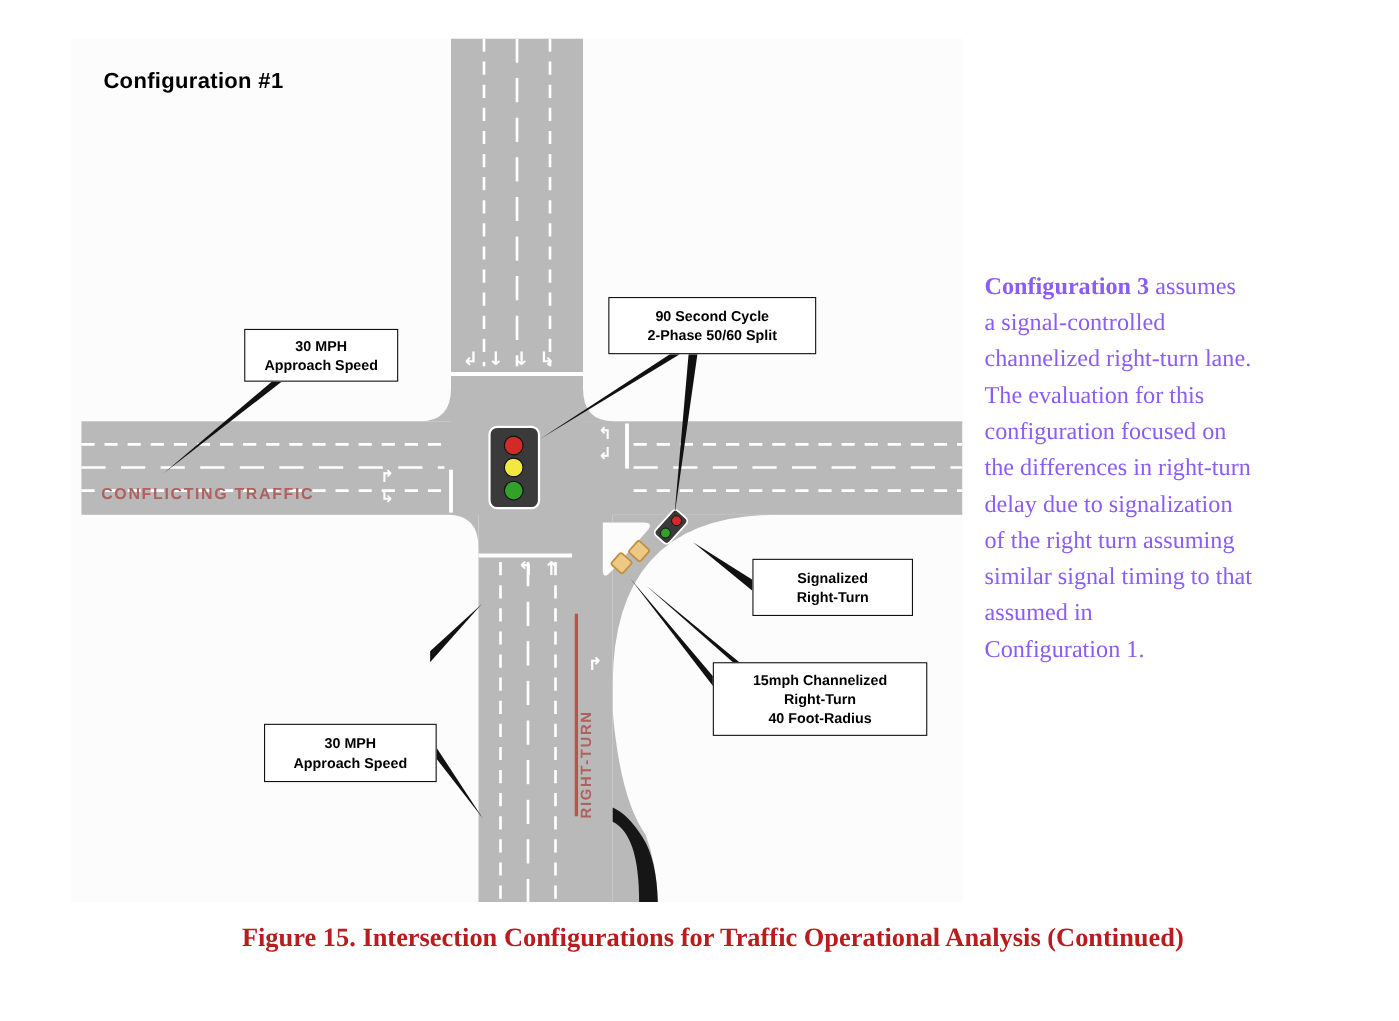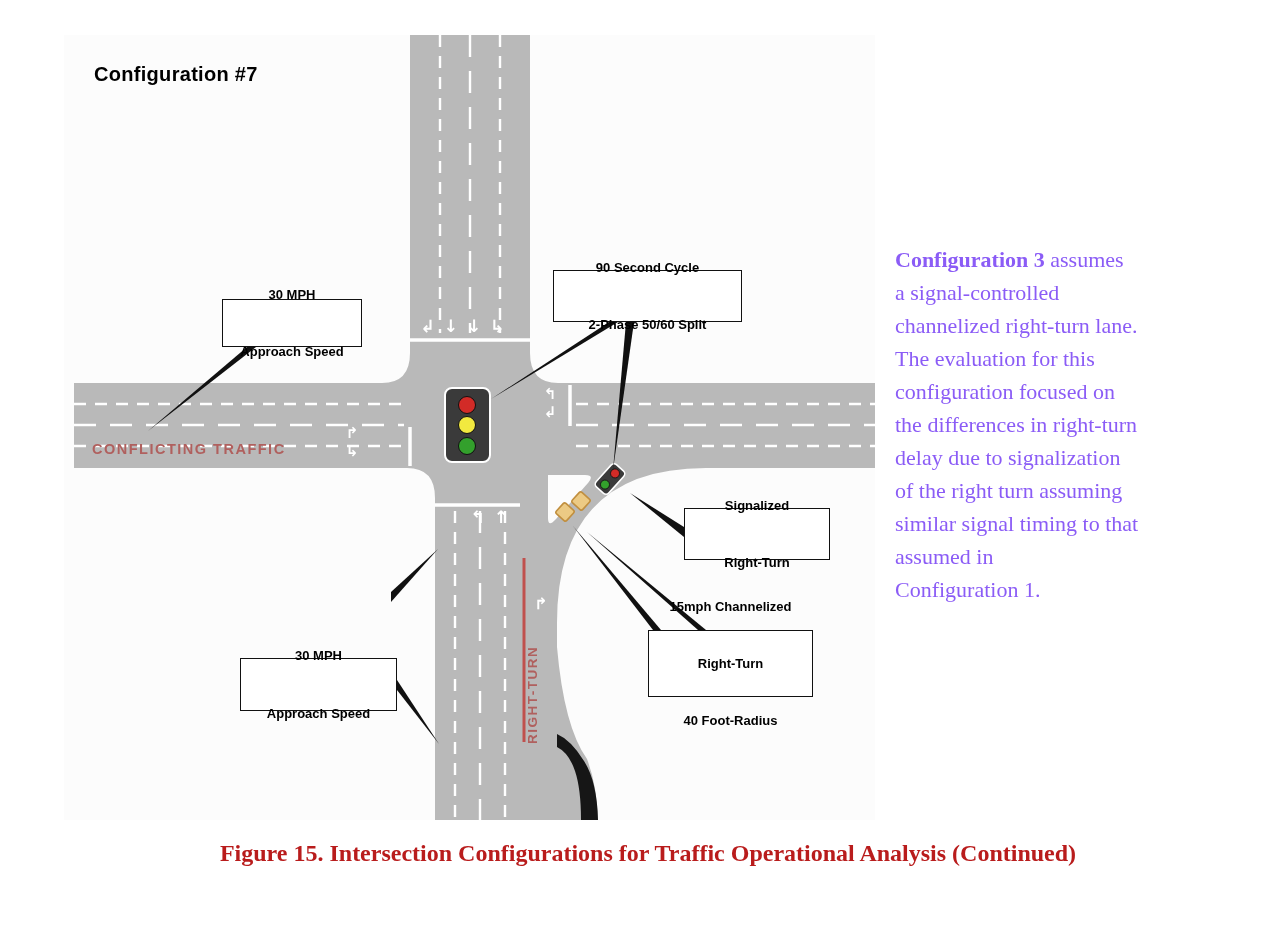--- a/index.html
+++ b/index.html
@@ -4,21 +4,21 @@
 <style>
   html,body{margin:0;padding:0;background:#ffffff;}
   .page{position:relative;width:1272px;height:928px;background:#ffffff;overflow:hidden;
         font-family:"Liberation Sans",sans-serif;color:#000;}
   .panel{position:absolute;left:64px;top:35px;width:811px;height:785px;background:#fcfcfc;}
   .panel svg{position:absolute;left:0;top:0;}
   .diagram-title{position:absolute;left:30px;top:28px;font:bold 20px "Liberation Sans",sans-serif;
                  letter-spacing:.3px;}
   .callout{position:absolute;background:#ffffff;border:1.7px solid #111;box-sizing:border-box;
            display:flex;flex-direction:column;align-items:center;justify-content:center;
-           font:bold 13px/1.32 "Liberation Sans",sans-serif;text-align:center;color:#000;z-index:5;gap:40px;}
+           font:bold 13px/1.32 "Liberation Sans",sans-serif;text-align:center;color:#000;z-index:5;}
   .side-text{position:absolute;left:895px;top:210px;width:300px;
              font-family:"Liberation Serif",serif;font-size:22px;line-height:33px;
              white-space:pre-line;color:#8b5cf6;}
   .side-text .lead{font-weight:bold;}
   .caption{position:absolute;left:88px;top:840px;width:1120px;
            font:bold 24px "Liberation Serif",serif;color:#b91c1c;text-align:center;}
   .arrow{font-family:"DejaVu Sans",sans-serif;font-weight:bold;fill:#ffffff;}
   .red-label{font-family:"Liberation Sans",sans-serif;font-weight:bold;fill:#b0605e;}
 </style>
 </head>
@@ -106,21 +106,21 @@
         <polygon points="545,287 554,287 427,364"></polygon>
         <polygon points="562,287 570,287 549,435"></polygon>
         <polygon points="620,492 620,502 566,458"></polygon>
         <polygon points="327,557 327,567 374,514"></polygon>
         <polygon points="333,645 333,655 375,709"></polygon>
         <polygon points="589,595 597,595 509,491"></polygon>
         <polygon points="634,595 642,595 523,497"></polygon>
       </g>
     </svg>
 
-    <div class="diagram-title">Configuration #7</div>
+    <div class="diagram-title">Configuration #1</div>
 
     <div class="callout" style="left:158px;top:264px;width:140px;height:48px">
       <div>30 MPH</div>
       <div>Approach Speed</div>
     </div>
 
     <div class="callout" style="left:489px;top:235px;width:189px;height:52px">
       <div>90 Second Cycle</div>
       <div>2-Phase 50/60 Split</div>
     </div>
@@ -129,21 +129,21 @@
       <div>Signalized</div>
       <div>Right-Turn</div>
     </div>
 
 
     <div class="callout" style="left:176px;top:623px;width:157px;height:53px">
       <div>30 MPH</div>
       <div>Approach Speed</div>
     </div>
 
-    <div class="callout" style="left:584px;top:595px;width:165px;height:67px">
+    <div class="callout" style="left:584px;top:567px;width:195px;height:67px">
       <div>15mph Channelized</div>
       <div>Right-Turn</div>
       <div>40 Foot-Radius</div>
     </div>
 
   </div>
 
   <div class="side-text">
     <span class="lead">Configuration 3</span><span> assumes
 a signal-controlled

